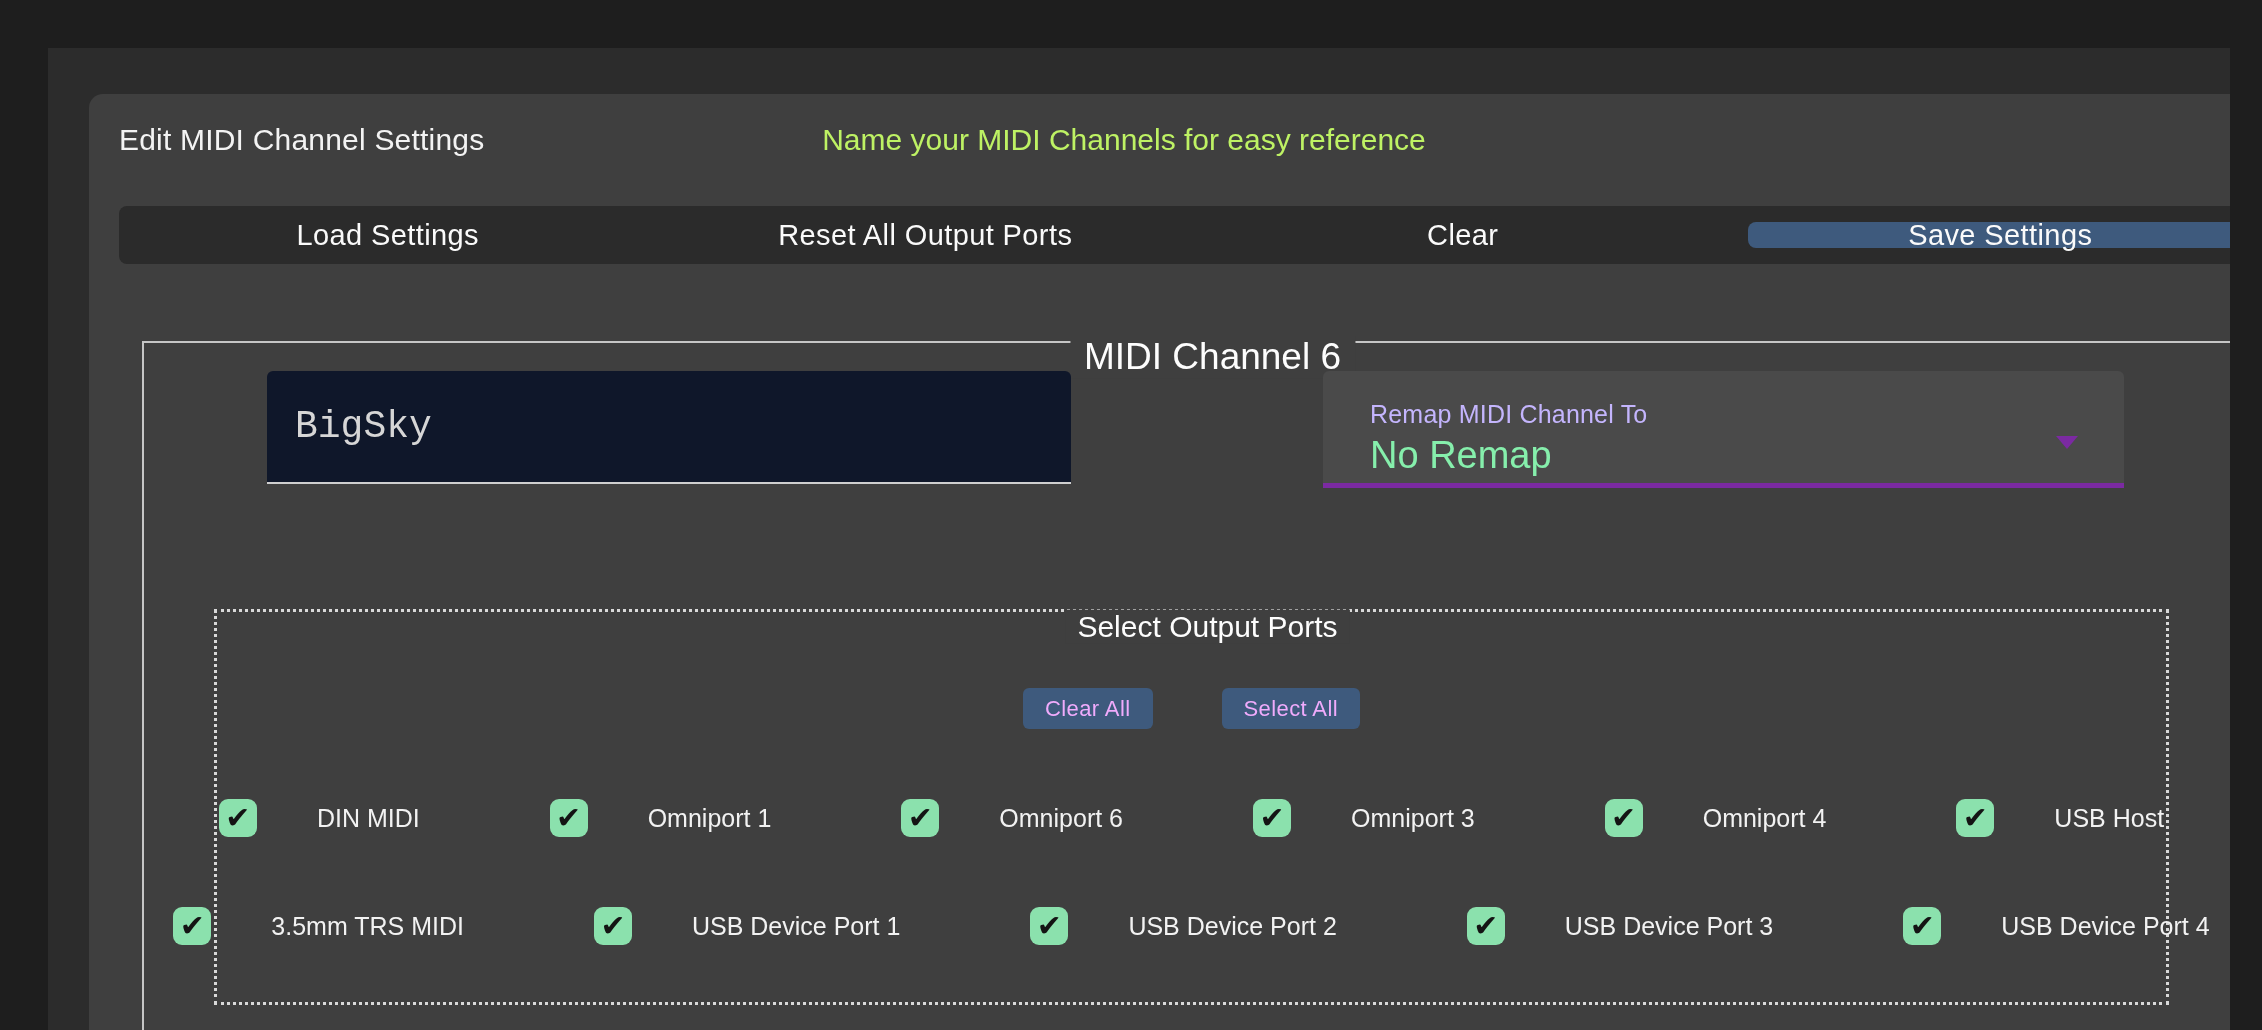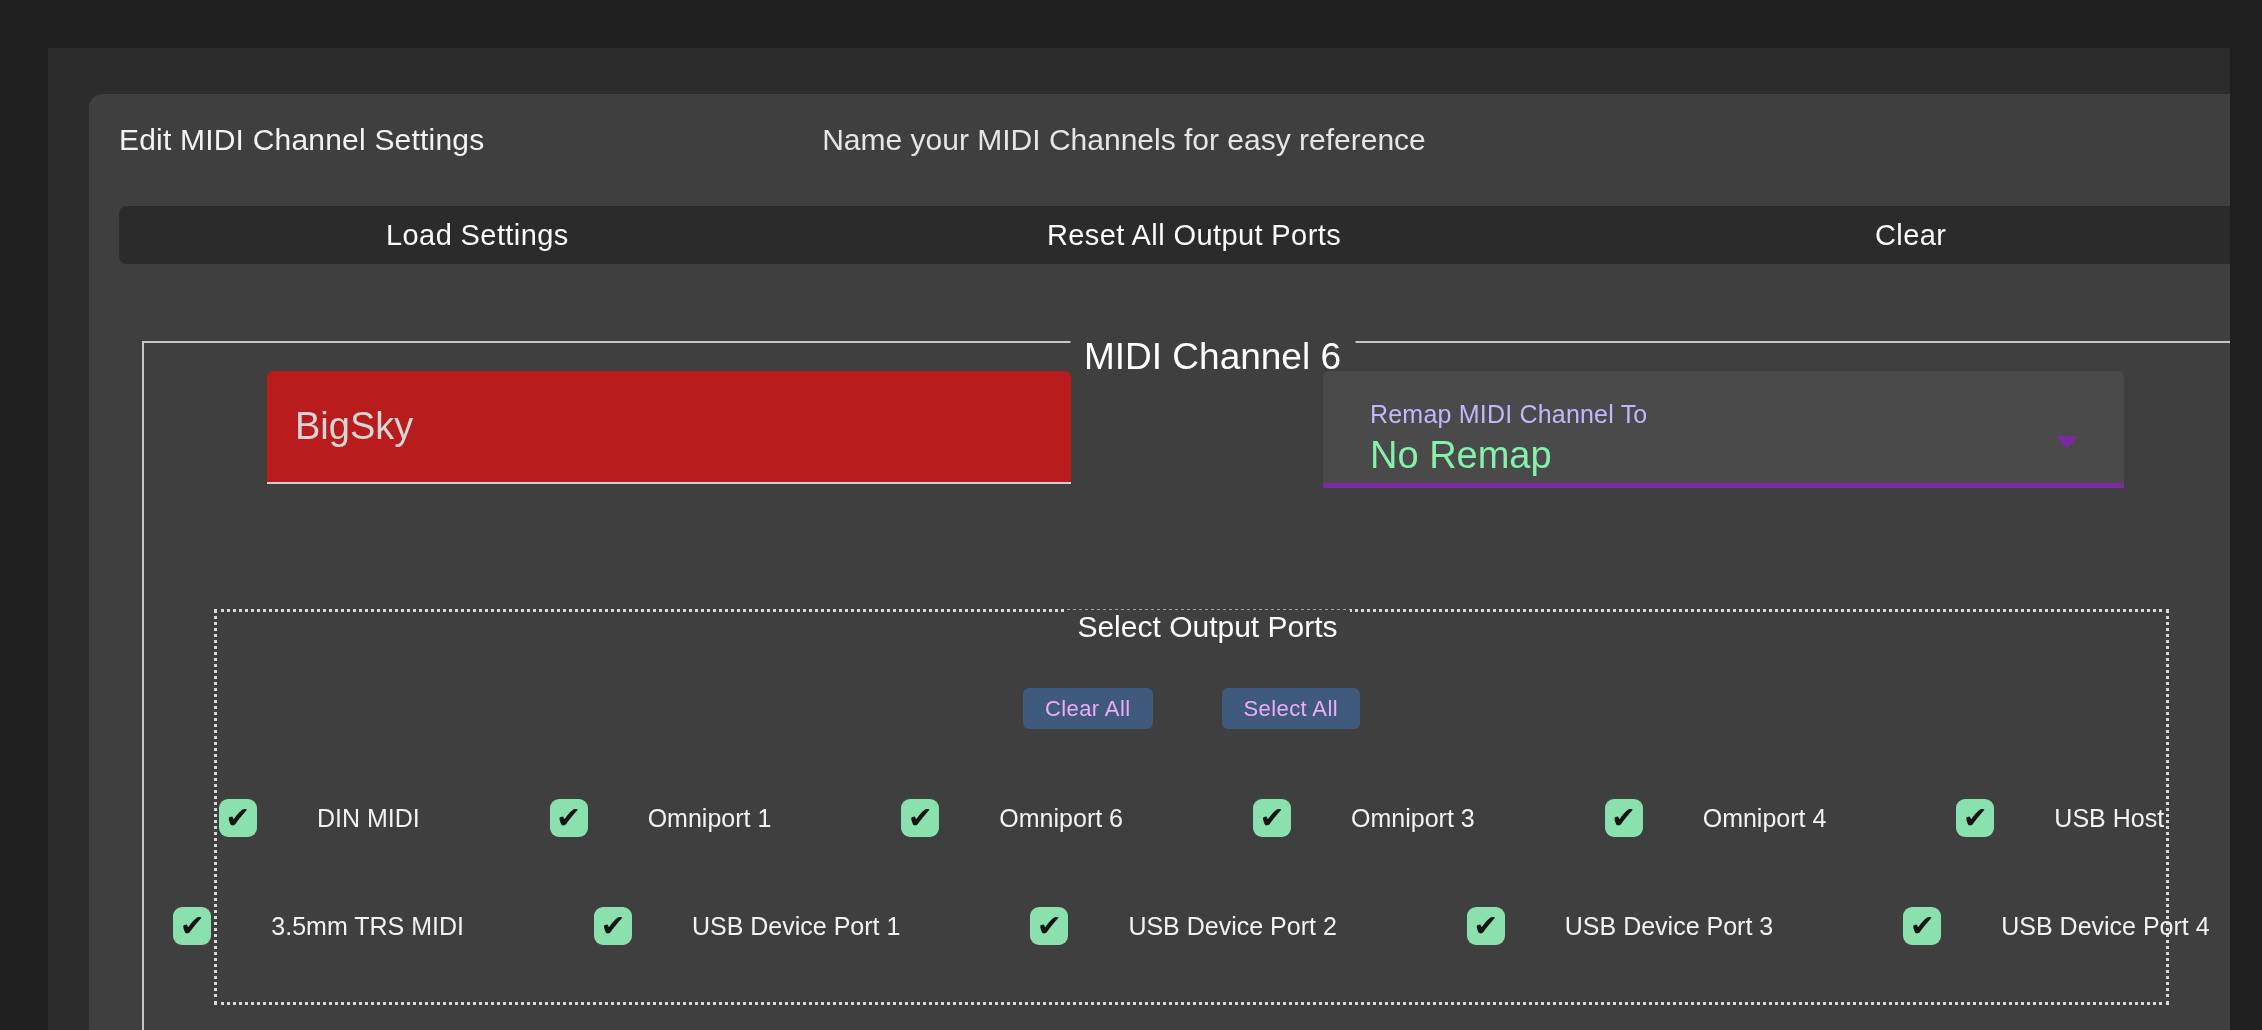--- a/index.html
+++ b/index.html
@@ -22,21 +22,21 @@
     position:absolute;left:25px;top:30px;right:0;bottom:0;
     background:var(--bg-panel);
     border-top-left-radius:14px;
   }
   .page-title{
     position:absolute;left:55px;top:59px;
     font-size:30px;font-weight:500;color:#f3f3f3;letter-spacing:.2px;
   }
   .page-subtitle{
     position:absolute;left:1060px;top:59px;transform:translateX(-50%);
-    font-size:30px;font-weight:400;color:#e5e5e5;white-space:nowrap;
+    font-size:30px;font-weight:400;color:#bef264;white-space:nowrap;
   }
   .toolbar{
     position:absolute;left:55px;top:142px;width:2150px;height:58px;
     background:var(--bg-bar);border-radius:8px;display:flex;
   }
   .toolbar .tbtn{
     flex:1 1 0;display:flex;align-items:center;justify-content:center;
     font-size:29px;font-weight:500;color:#fafafa;letter-spacing:.4px;
     cursor:pointer;border:none;background:transparent;
     font-family:inherit;
@@ -50,24 +50,24 @@
   }
   .legend{
     position:absolute;left:50%;top:0;transform:translate(-50%,-54%);
     background:var(--bg-panel);white-space:nowrap;
     color:#fdfdfd;
   }
   .legend.l1{font-size:37px;padding:0 14px;}
   .legend.l2{font-size:30px;padding:0 12px;}
   .name-input{
     position:absolute;left:203px;top:307px;width:804px;height:113px;
-    background:#b91c1c;border:none;border-bottom:2px solid #cfcfcf;
+    background:#0f172a;border:none;border-bottom:2px solid #cfcfcf;
     border-radius:6px 6px 0 0;
     padding:0 0 0 28px;font-size:38px;color:#d6d6d6;
-    font-family:Liberation Sans, sans-serif;outline:none;
+    font-family:Liberation Mono, monospace;outline:none;
   }
   .remap-select{
     position:absolute;left:1259px;top:307px;width:801px;height:117px;
     background:#4a4a4a;border-bottom:5px solid var(--accent-purple);
     border-radius:6px 6px 0 0;cursor:pointer;
   }
   .remap-label{
     position:absolute;left:31px;top:13px;
     font-size:25px;color:#c4b5fd;letter-spacing:.2px;
   }
@@ -124,20 +124,21 @@
 <div class="stage">
   <div class="panel"></div>
 
   <div class="page-title">Edit MIDI Channel Settings</div>
   <div class="page-subtitle">Name your MIDI Channels for easy reference</div>
 
   <div class="toolbar">
     <button class="tbtn">Load Settings</button>
     <button class="tbtn">Reset All Output Ports</button>
     <button class="tbtn">Clear</button>
+    <button class="tbtn primary">Save Settings</button>
   </div>
 
   <div class="fieldset1">
     <span class="legend l1">MIDI Channel 6</span>
   </div>
 
   <input class="name-input" type="text" value="BigSky" style="">
 
   <div class="remap-select">
     <span class="remap-label">Remap MIDI Channel To</span>

